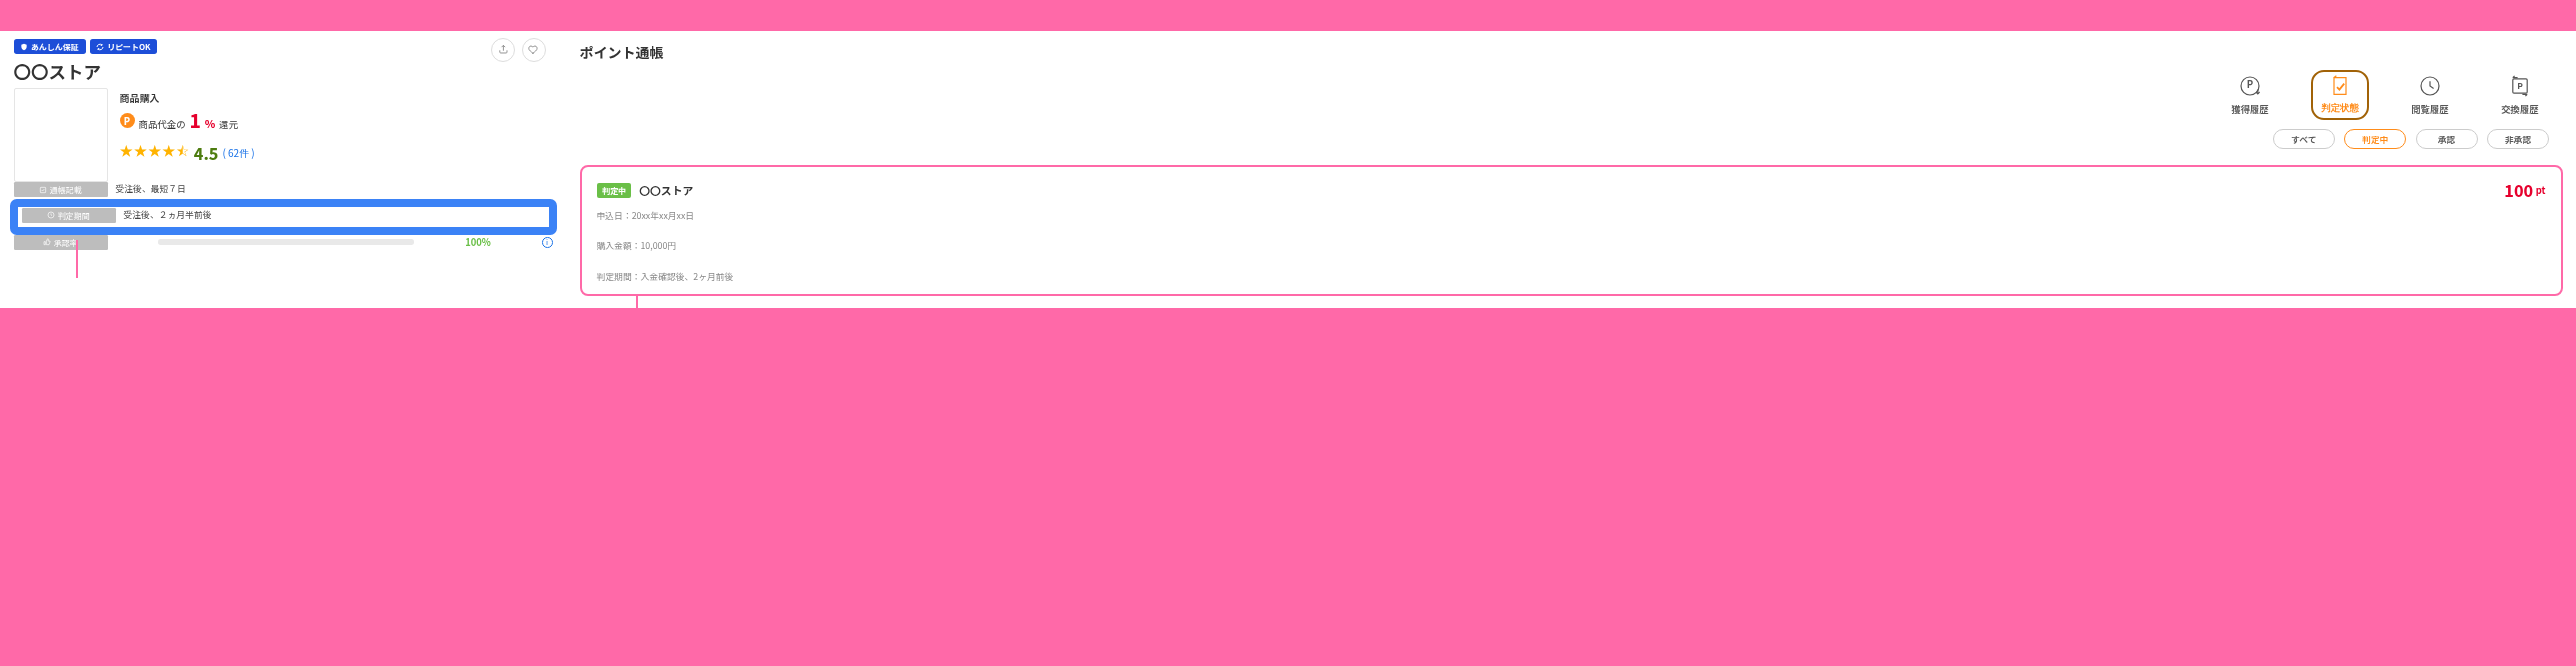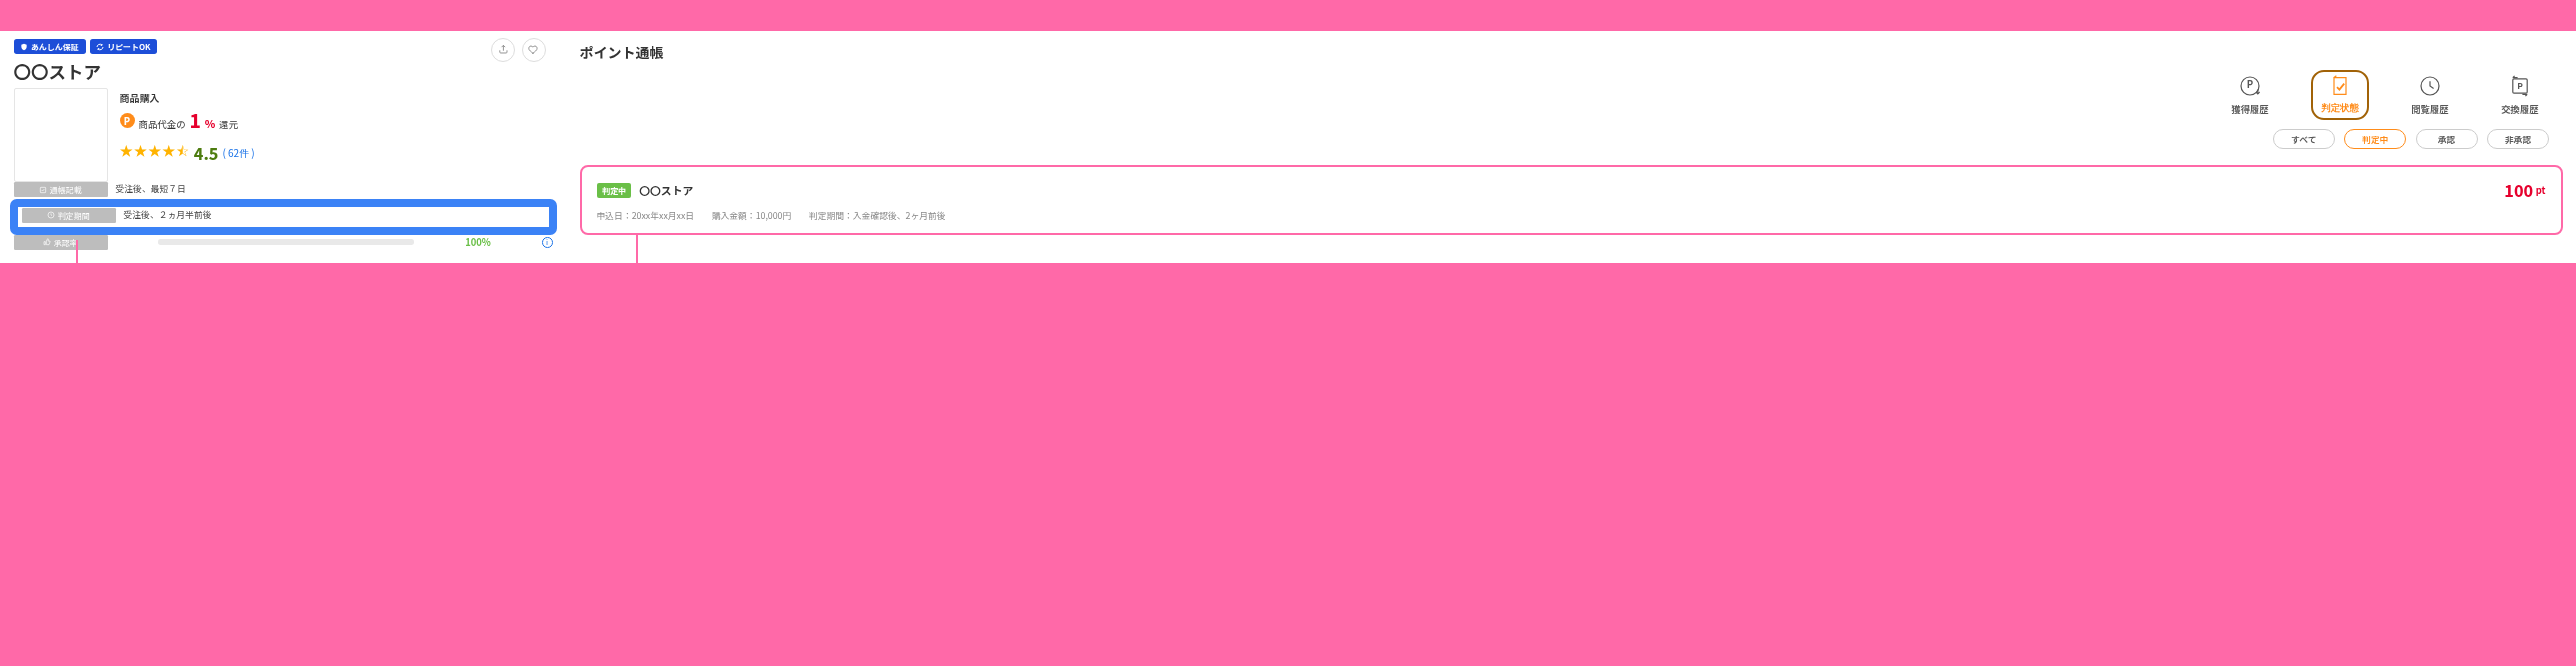--- a/index.html
+++ b/index.html
@@ -309,20 +309,21 @@
     align-items: center;
     gap: 2.7px;
   }
   .txn-points .pt { font-size: 9.4px; font-weight: 700; }
   .txn-details {
     color: #888;
     font-size: 8.8px;
     display: flex;
     gap: 17.5px;
     flex-wrap: wrap;
+    flex-direction: column;
   }
   .pink-tail-right {
     position: absolute;
     left: 54px;
     top: 100%;
     width: 2px;
     height: 40px;
     background: #ff69a8;
   }
 </style>

